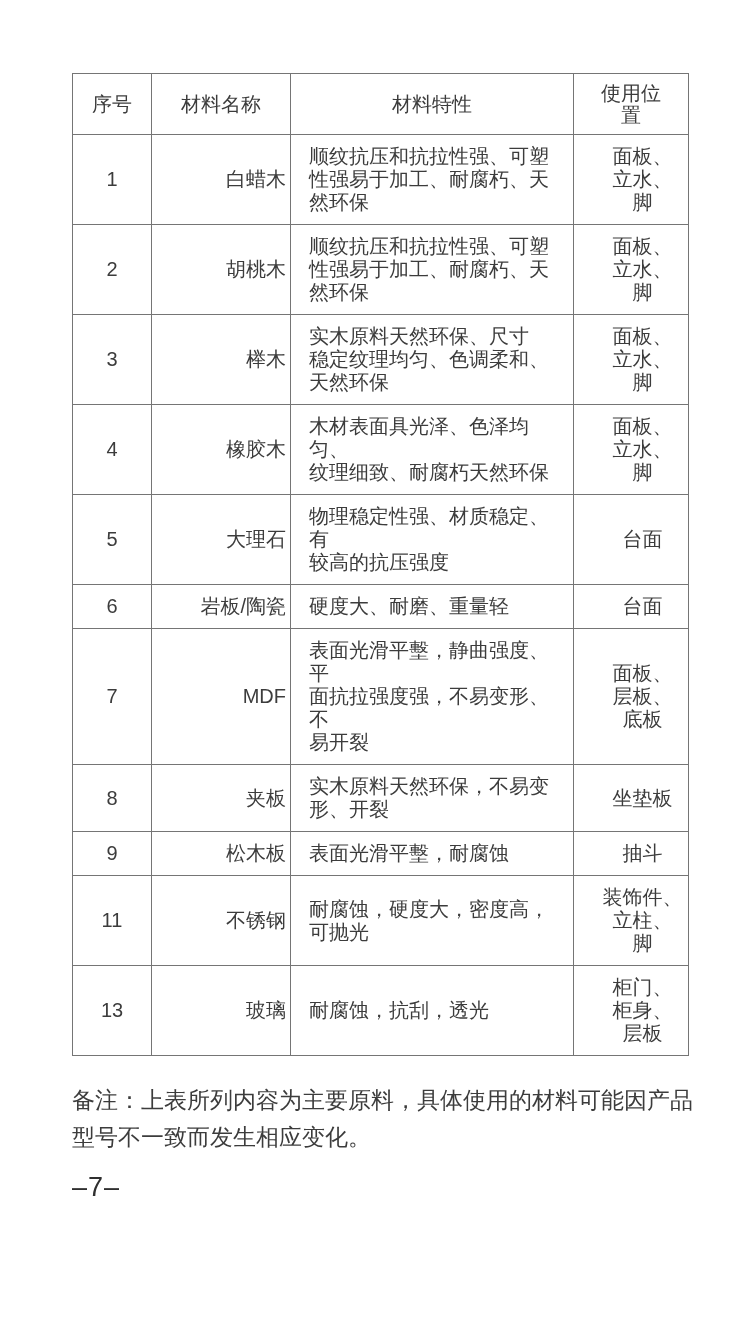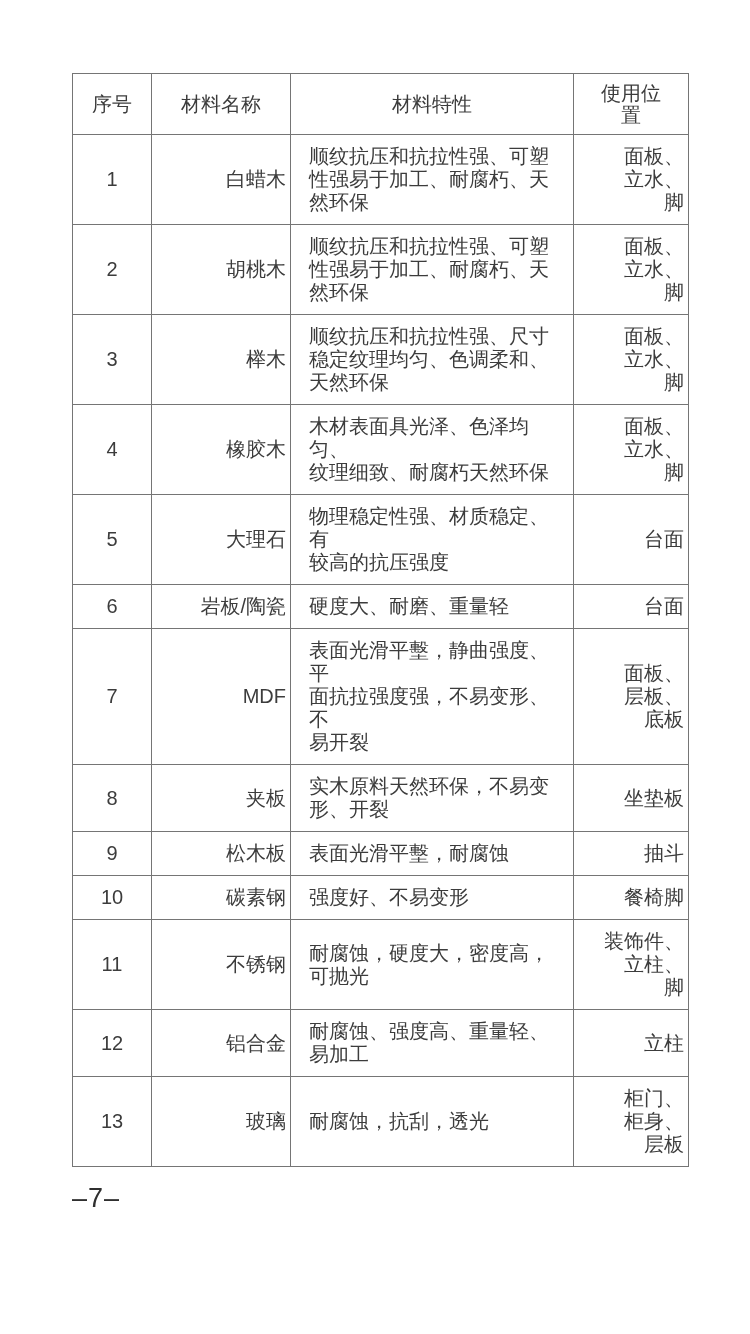--- a/index.html
+++ b/index.html
@@ -41,21 +41,21 @@
   }
   td.c-no { text-align: center; }
   td.c-name { text-align: right; padding-left: 4px; padding-right: 4px; }
   td.c-char {
     text-align: left;
     padding-left: 18px;
     padding-right: 8px;
     white-space: pre-line;
   }
   td.c-use {
-    text-align: right;
+    text-align: center;
     padding-left: 27px;
     padding-right: 4px;
     white-space: pre-line;
   }
   .note {
     margin: 26px 0 0 0;
     width: 630px;
     font-size: 23px;
     line-height: 37px;
     white-space: pre-line;
@@ -105,21 +105,21 @@
         <td class="c-char">顺纹抗压和抗拉性强、可塑
 性强易于加工、耐腐朽、天
 然环保</td>
         <td class="c-use">面板、
 立水、
 脚</td>
       </tr>
       <tr>
         <td class="c-no">3</td>
         <td class="c-name">榉木</td>
-        <td class="c-char">顺纹抗压和抗拉性强、尺寸
+        <td class="c-char">实木原料天然环保、尺寸
 稳定纹理均匀、色调柔和、
 天然环保</td>
         <td class="c-use">面板、
 立水、
 脚</td>
       </tr>
       <tr>
         <td class="c-no">4</td>
         <td class="c-name">橡胶木</td>
         <td class="c-char">木材表面具光泽、色泽均匀、
@@ -158,48 +158,37 @@
 形、开裂</td>
         <td class="c-use">坐垫板</td>
       </tr>
       <tr>
         <td class="c-no">9</td>
         <td class="c-name">松木板</td>
         <td class="c-char">表面光滑平墼，耐腐蚀</td>
         <td class="c-use">抽斗</td>
       </tr>
       <tr>
-        <td class="c-no">10</td>
-        <td class="c-name">碳素钢</td>
-        <td class="c-char">强度好、不易变形</td>
-        <td class="c-use">餐椅脚</td>
-      </tr>
-      <tr>
         <td class="c-no">11</td>
         <td class="c-name">不锈钢</td>
         <td class="c-char">耐腐蚀，硬度大，密度高，
 可抛光</td>
         <td class="c-use">装饰件、
 立柱、
 脚</td>
-      </tr>
-      <tr>
-        <td class="c-no">12</td>
-        <td class="c-name">铝合金</td>
-        <td class="c-char">耐腐蚀、强度高、重量轻、
-易加工</td>
-        <td class="c-use">立柱</td>
       </tr>
       <tr>
         <td class="c-no">13</td>
         <td class="c-name">玻璃</td>
         <td class="c-char">耐腐蚀，抗刮，透光</td>
         <td class="c-use">柜门、
 柜身、
 层板</td>
       </tr>
     </tbody>
   </table>
 
+  <p class="note">备注：上表所列内容为主要原料，具体使用的材料可能因产品
+型号不一致而发生相应变化。</p>
 
   <div class="page-number">–7–</div>
 
 </div>
 
 </body></html>

